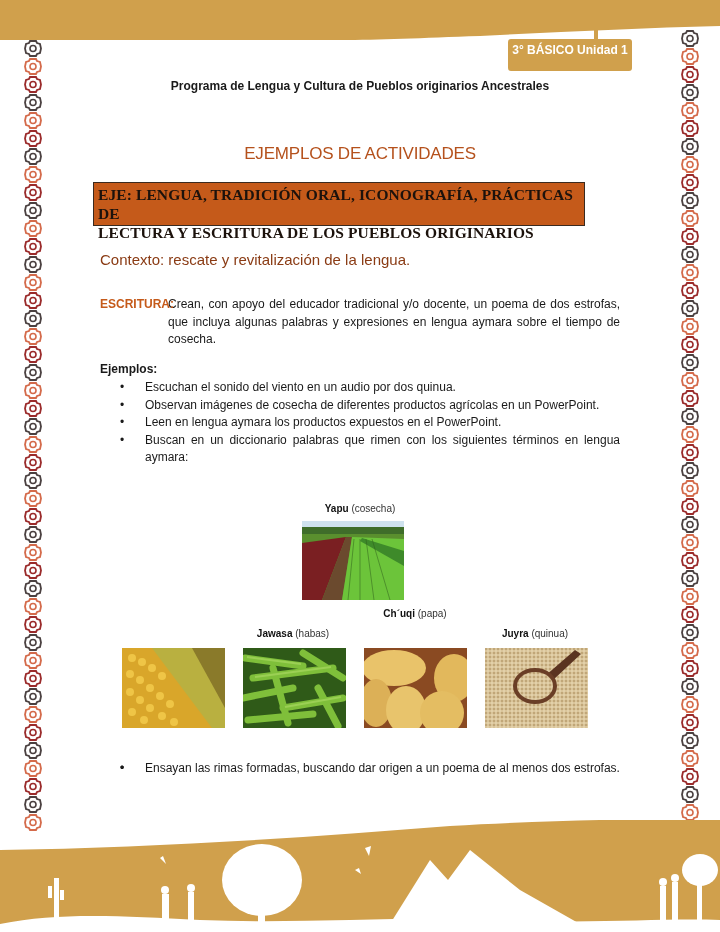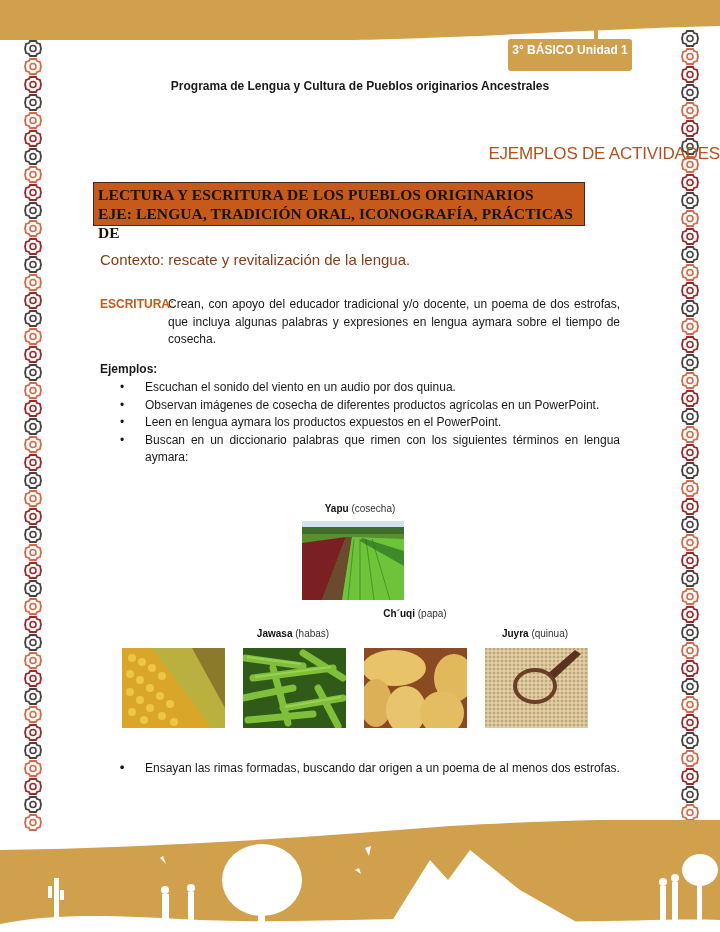--- a/index.html
+++ b/index.html
@@ -18,21 +18,21 @@
   .badge-stem { position: absolute; left: 594px; top: 30px; width: 4px; height: 10px; background: #d0a04c; }
 
   
   .side-border { position: absolute; top: 40px; width: 20px; height: 790px; display: flex; flex-direction: column; align-items: center; gap: 1px; }
   .side-border.left { left: 23px; }
   .side-border.right { left: 680px; top: 30px; }
   .ornament { width: 18px; height: 17px; flex: 0 0 auto; }
 
   
   .program-title { position: absolute; left: 0; width: 720px; text-align: center; top: 76px; font-weight: bold; font-size: 12px; line-height: 20px; color: #1a1a1a; }
-  .section-title { position: absolute; left: 0; width: 720px; text-align: right; top: 144px; font-size: 17px; color: #b5511c; letter-spacing: -0.2px; }
+  .section-title { position: absolute; left: 0; width: 720px; text-align: center; top: 144px; font-size: 17px; color: #b5511c; letter-spacing: -0.2px; }
 
   .eje-box {
     position: absolute; left: 93px; top: 182px; width: 492px; height: 44px;
     background: #c55a1a; border: 1.5px solid #3a2a1f;
     font-family: "Liberation Serif", serif; font-weight: bold; font-size: 15.5px; line-height: 19px;
     color: #1c120c; padding: 2px 4px; letter-spacing: 0.1px;
   }
 
   .context { position: absolute; left: 100px; top: 251px; font-size: 15px; color: #8a3b14; }
 
@@ -423,22 +423,22 @@
       <circle cx="9" cy="8.5" r="3" fill="none" stroke="#d46a4a" stroke-width="1.6"></circle>
     </svg>
   </div>
 
 <div class="program-title">
   <div>Programa de Lengua y Cultura de Pueblos originarios Ancestrales</div>
 </div>
 <div class="section-title">EJEMPLOS DE ACTIVIDADES</div>
 
 <div class="eje-box">
+  <div>EJE: LENGUA, TRADICIÓN ORAL, ICONOGRAFÍA, PRÁCTICAS DE</div>
   <div>LECTURA Y ESCRITURA DE LOS PUEBLOS ORIGINARIOS</div>
-  <div>EJE: LENGUA, TRADICIÓN ORAL, ICONOGRAFÍA, PRÁCTICAS DE</div>
 </div>
 
 <div class="context">Contexto: rescate y revitalización de la lengua.</div>
 
 <div class="activity">
   <span class="lbl">ESCRITURA:</span>
   <span class="txt">Crean, con apoyo del educador tradicional y/o docente, un poema de dos estrofas, que incluya algunas palabras y expresiones en lengua aymara sobre el tiempo de cosecha.</span>
 </div>
 
 <div class="examples-label">Ejemplos:</div>

